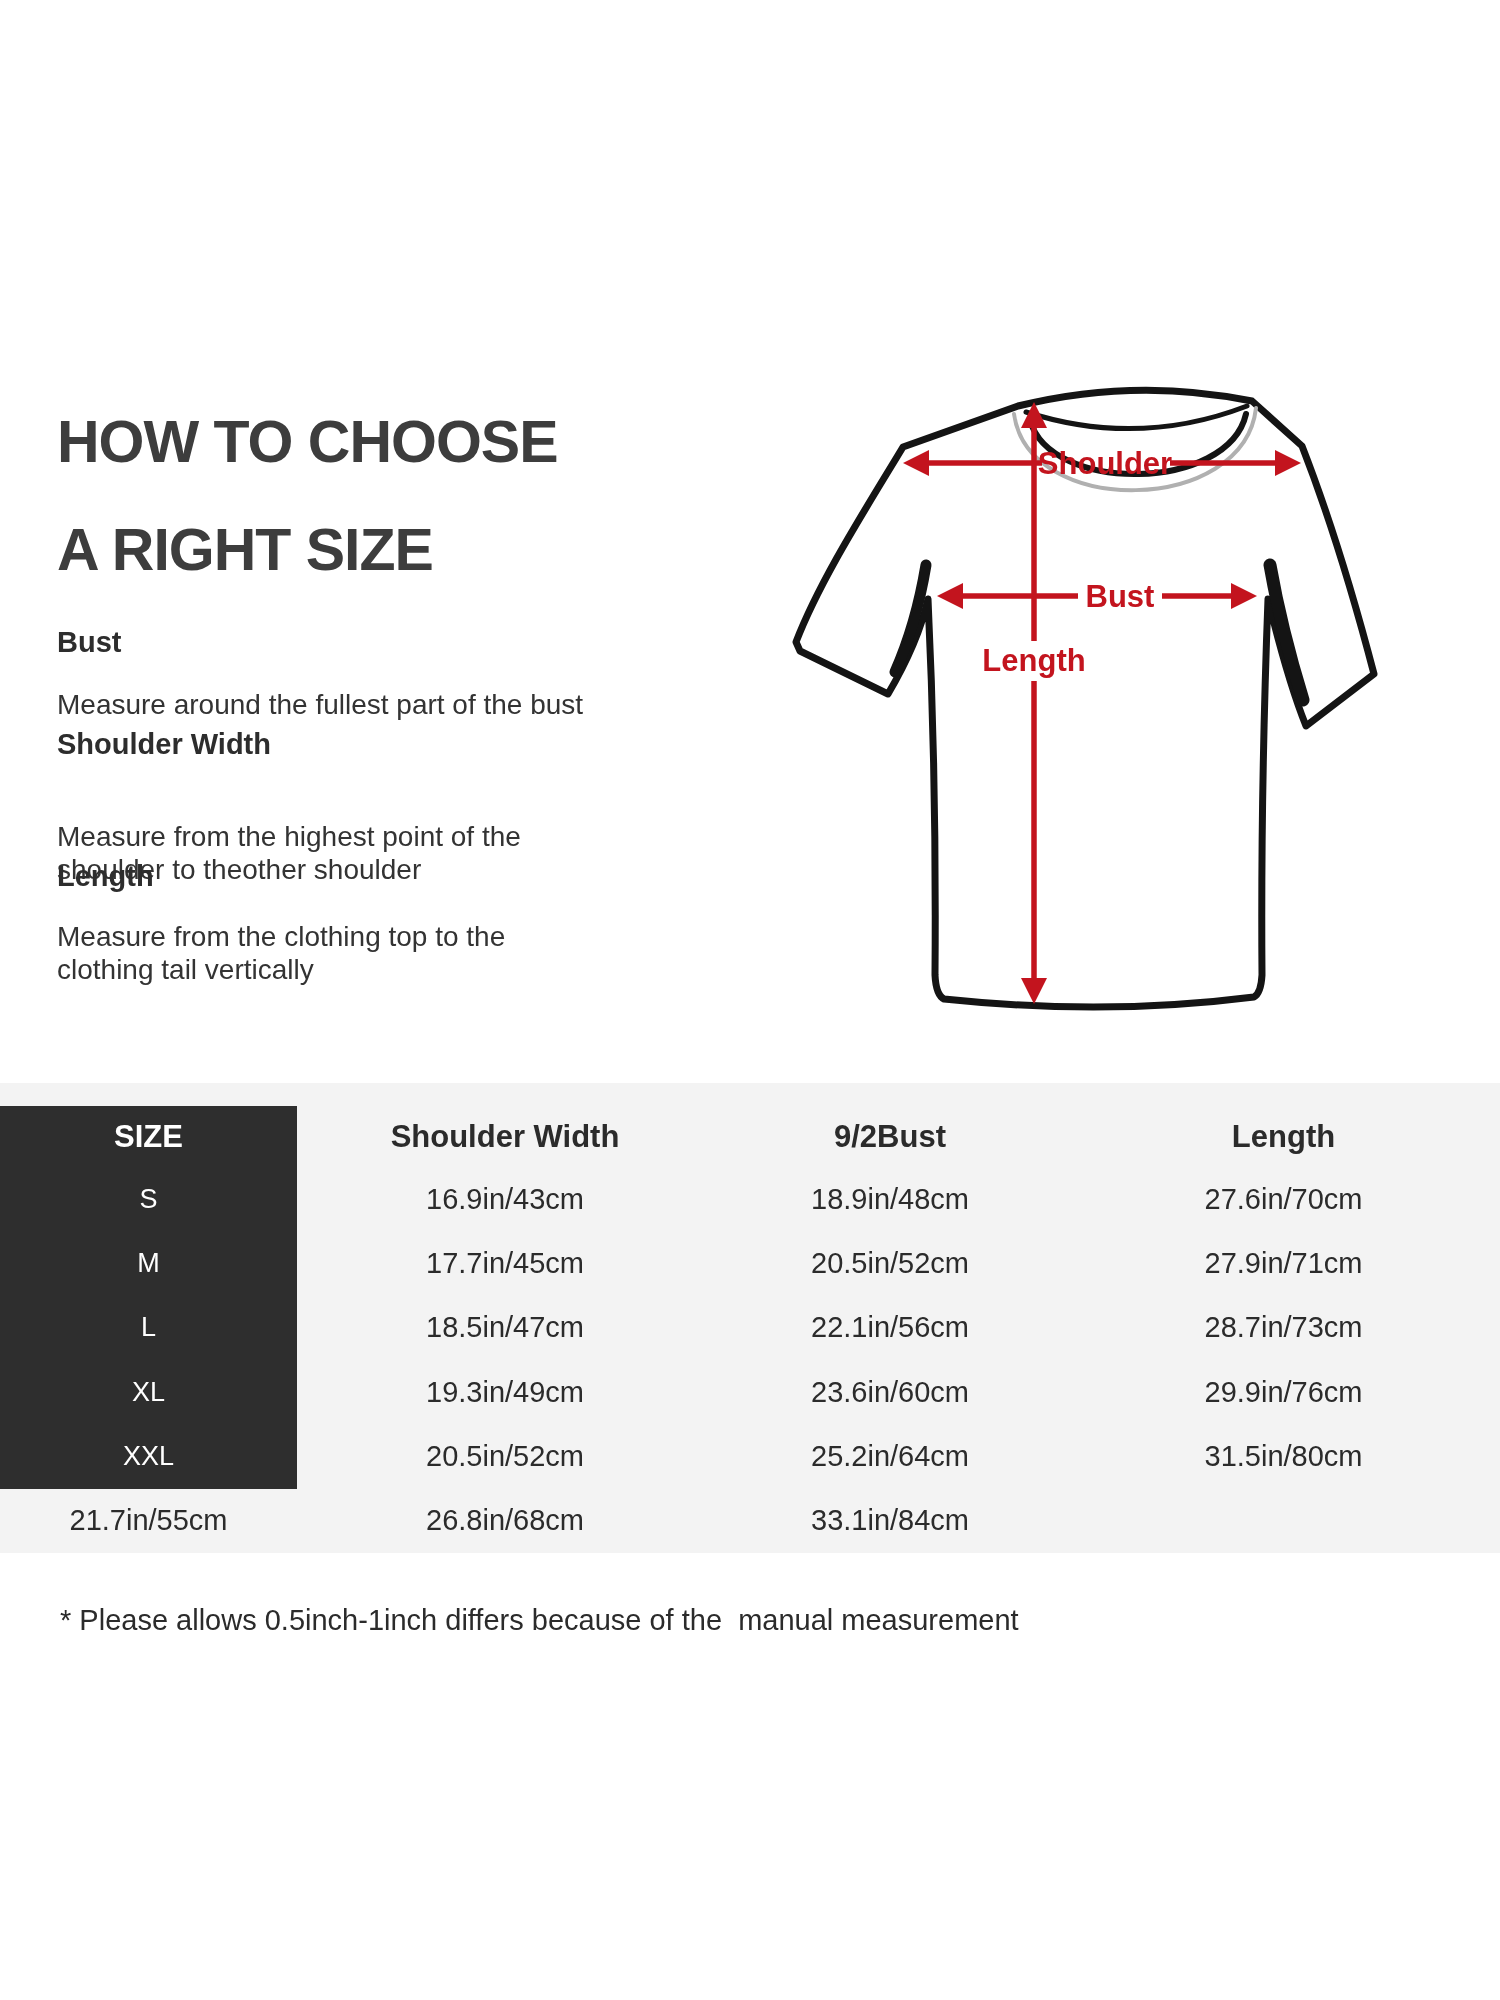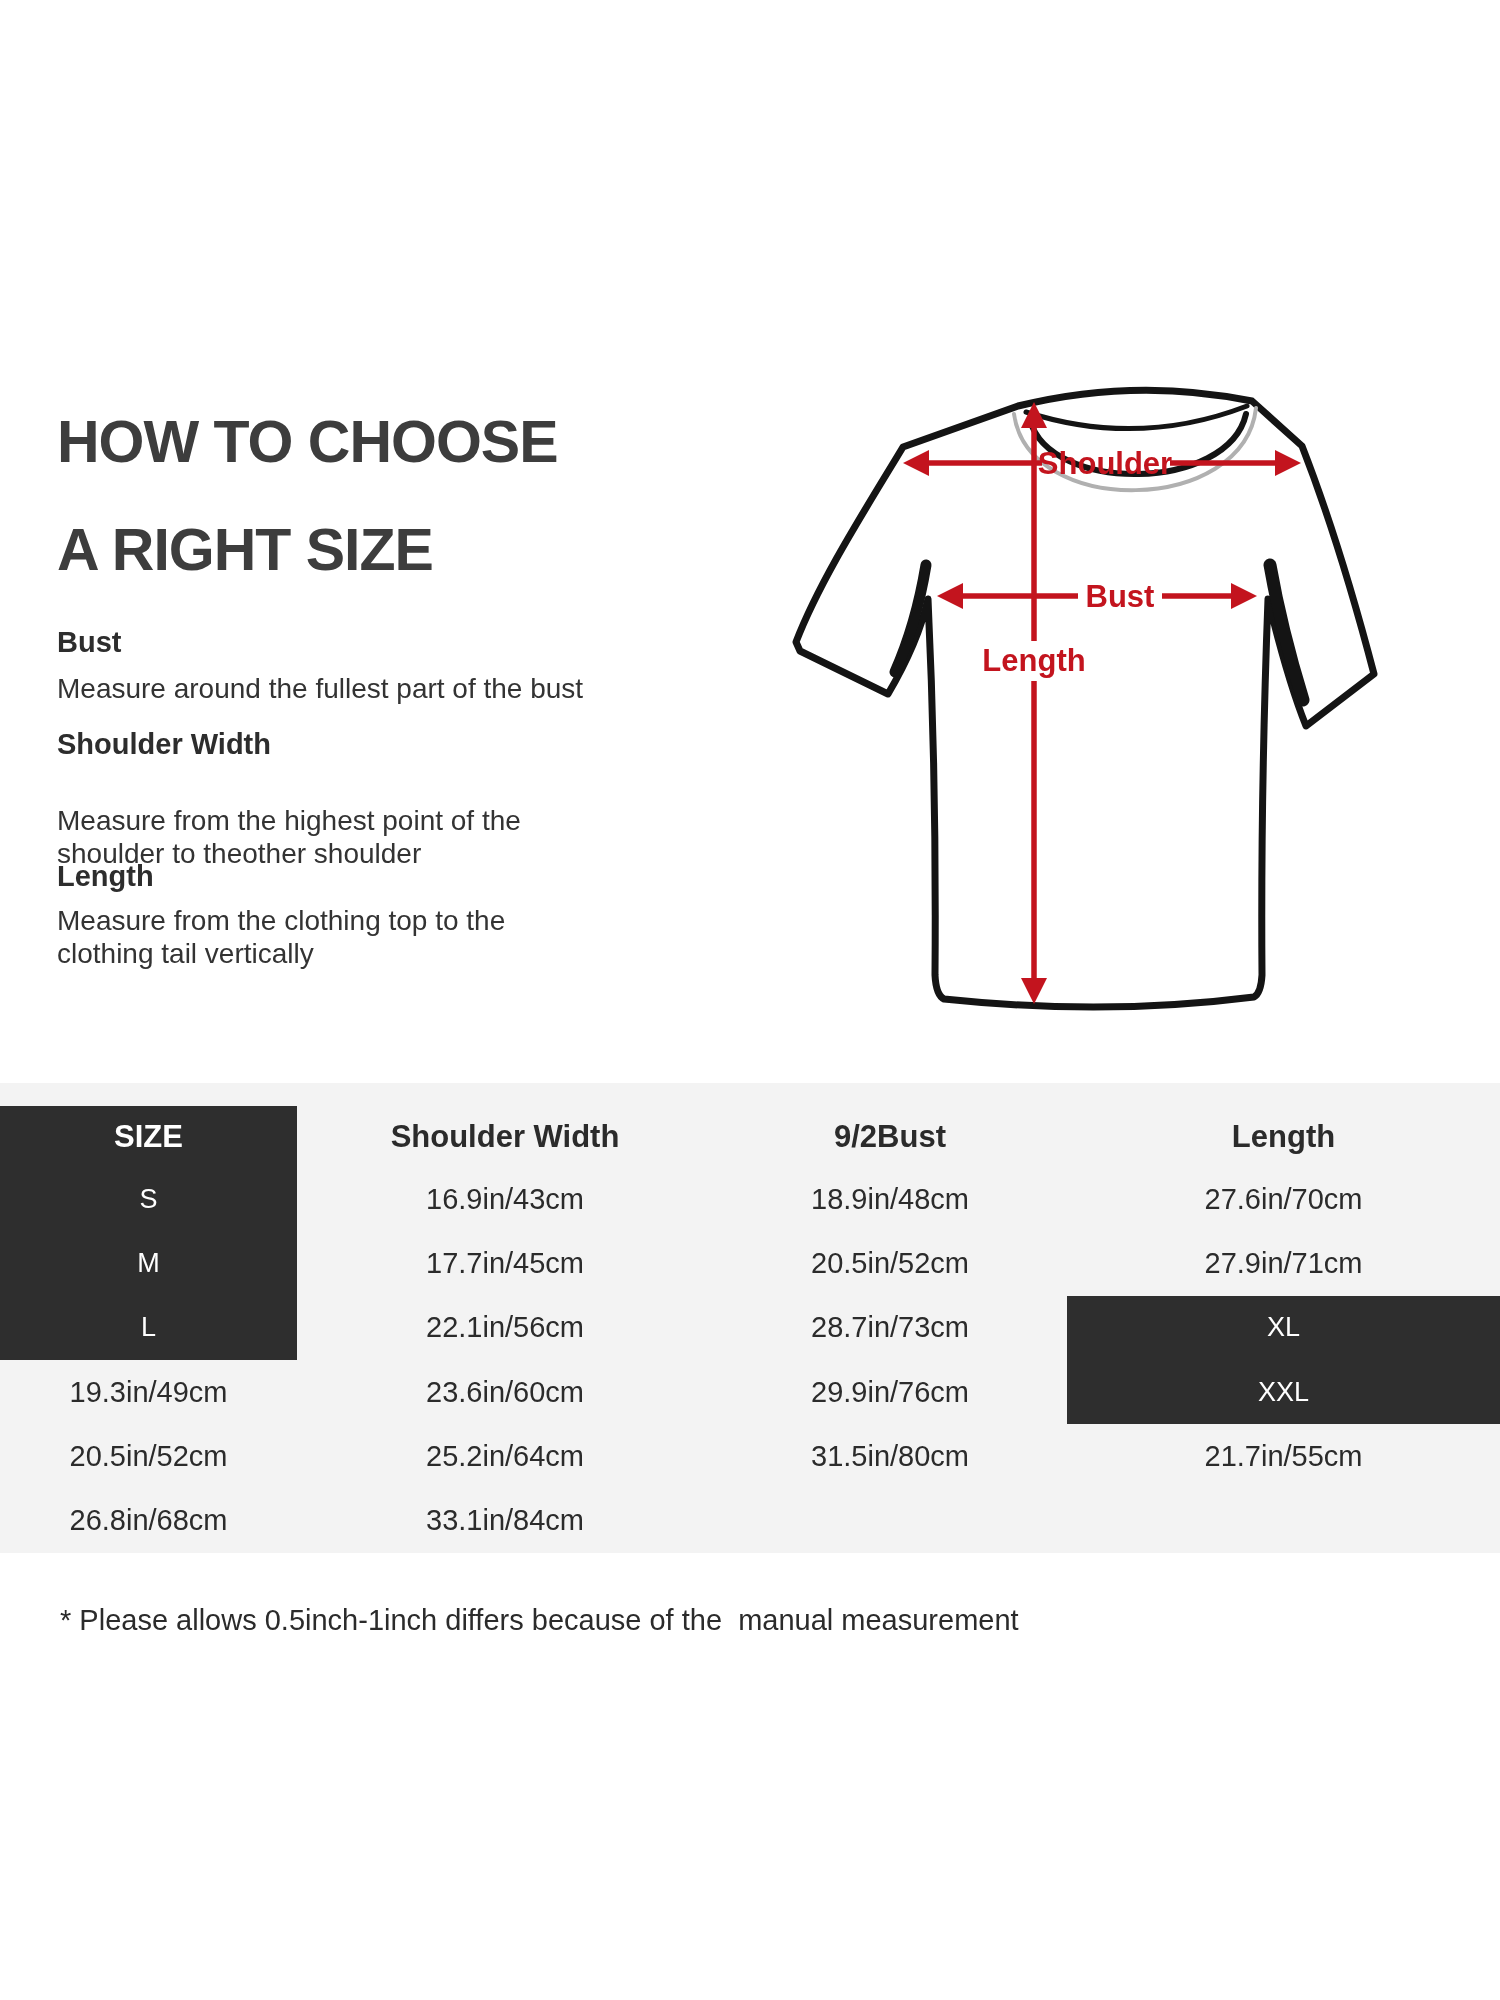--- a/index.html
+++ b/index.html
@@ -9,21 +9,21 @@
     -webkit-font-smoothing:antialiased;
   }
   .abs{position:absolute;}
   
   .title{
     left:57px;top:388px;color:#3d3d3d;font-weight:bold;
     font-size:59px;line-height:108px;letter-spacing:-1px;white-space:pre-line;
   }
   
   .sec-h{left:57px;color:#2d2d2d;font-weight:bold;font-size:29px;}
-  .sec-p{left:57px;color:#333333;font-size:28px;line-height:33px;white-space:pre-line;}
+  .sec-p{left:57px;color:#333333;font-size:28px;line-height:33px;white-space:pre-line;margin-top:16px;}
   .h-bust{top:626px;}  .p-bust{top:672px;}
   .h-shoulder{top:728px;} .p-shoulder{top:804px;}
   .h-length{top:860px;} .p-length{top:904px;}
   
   .diagram{left:600px;top:280px;width:900px;height:790px;}
   .diagram text{font-family:"Liberation Sans",sans-serif;font-weight:bold;font-size:31px;}
   
   .size-table{
     left:0;top:1083px;width:1500px;height:470px;
     display:grid;grid-template-columns:297px 416px 354px 433px;
@@ -120,20 +120,21 @@
   <div class="cell">16.9in/43cm</div>
   <div class="cell">18.9in/48cm</div>
   <div class="cell">27.6in/70cm</div>
 
   <div class="cell dark size-label">M</div>
   <div class="cell">17.7in/45cm</div>
   <div class="cell">20.5in/52cm</div>
   <div class="cell">27.9in/71cm</div>
 
   <div class="cell dark size-label">L</div>
+  <div class="cell">18.5in/47cm</div>
   <div class="cell">22.1in/56cm</div>
   <div class="cell">28.7in/73cm</div>
 
   <div class="cell dark size-label">XL</div>
   <div class="cell">19.3in/49cm</div>
   <div class="cell">23.6in/60cm</div>
   <div class="cell">29.9in/76cm</div>
 
   <div class="cell dark size-label">XXL</div>
   <div class="cell">20.5in/52cm</div>

